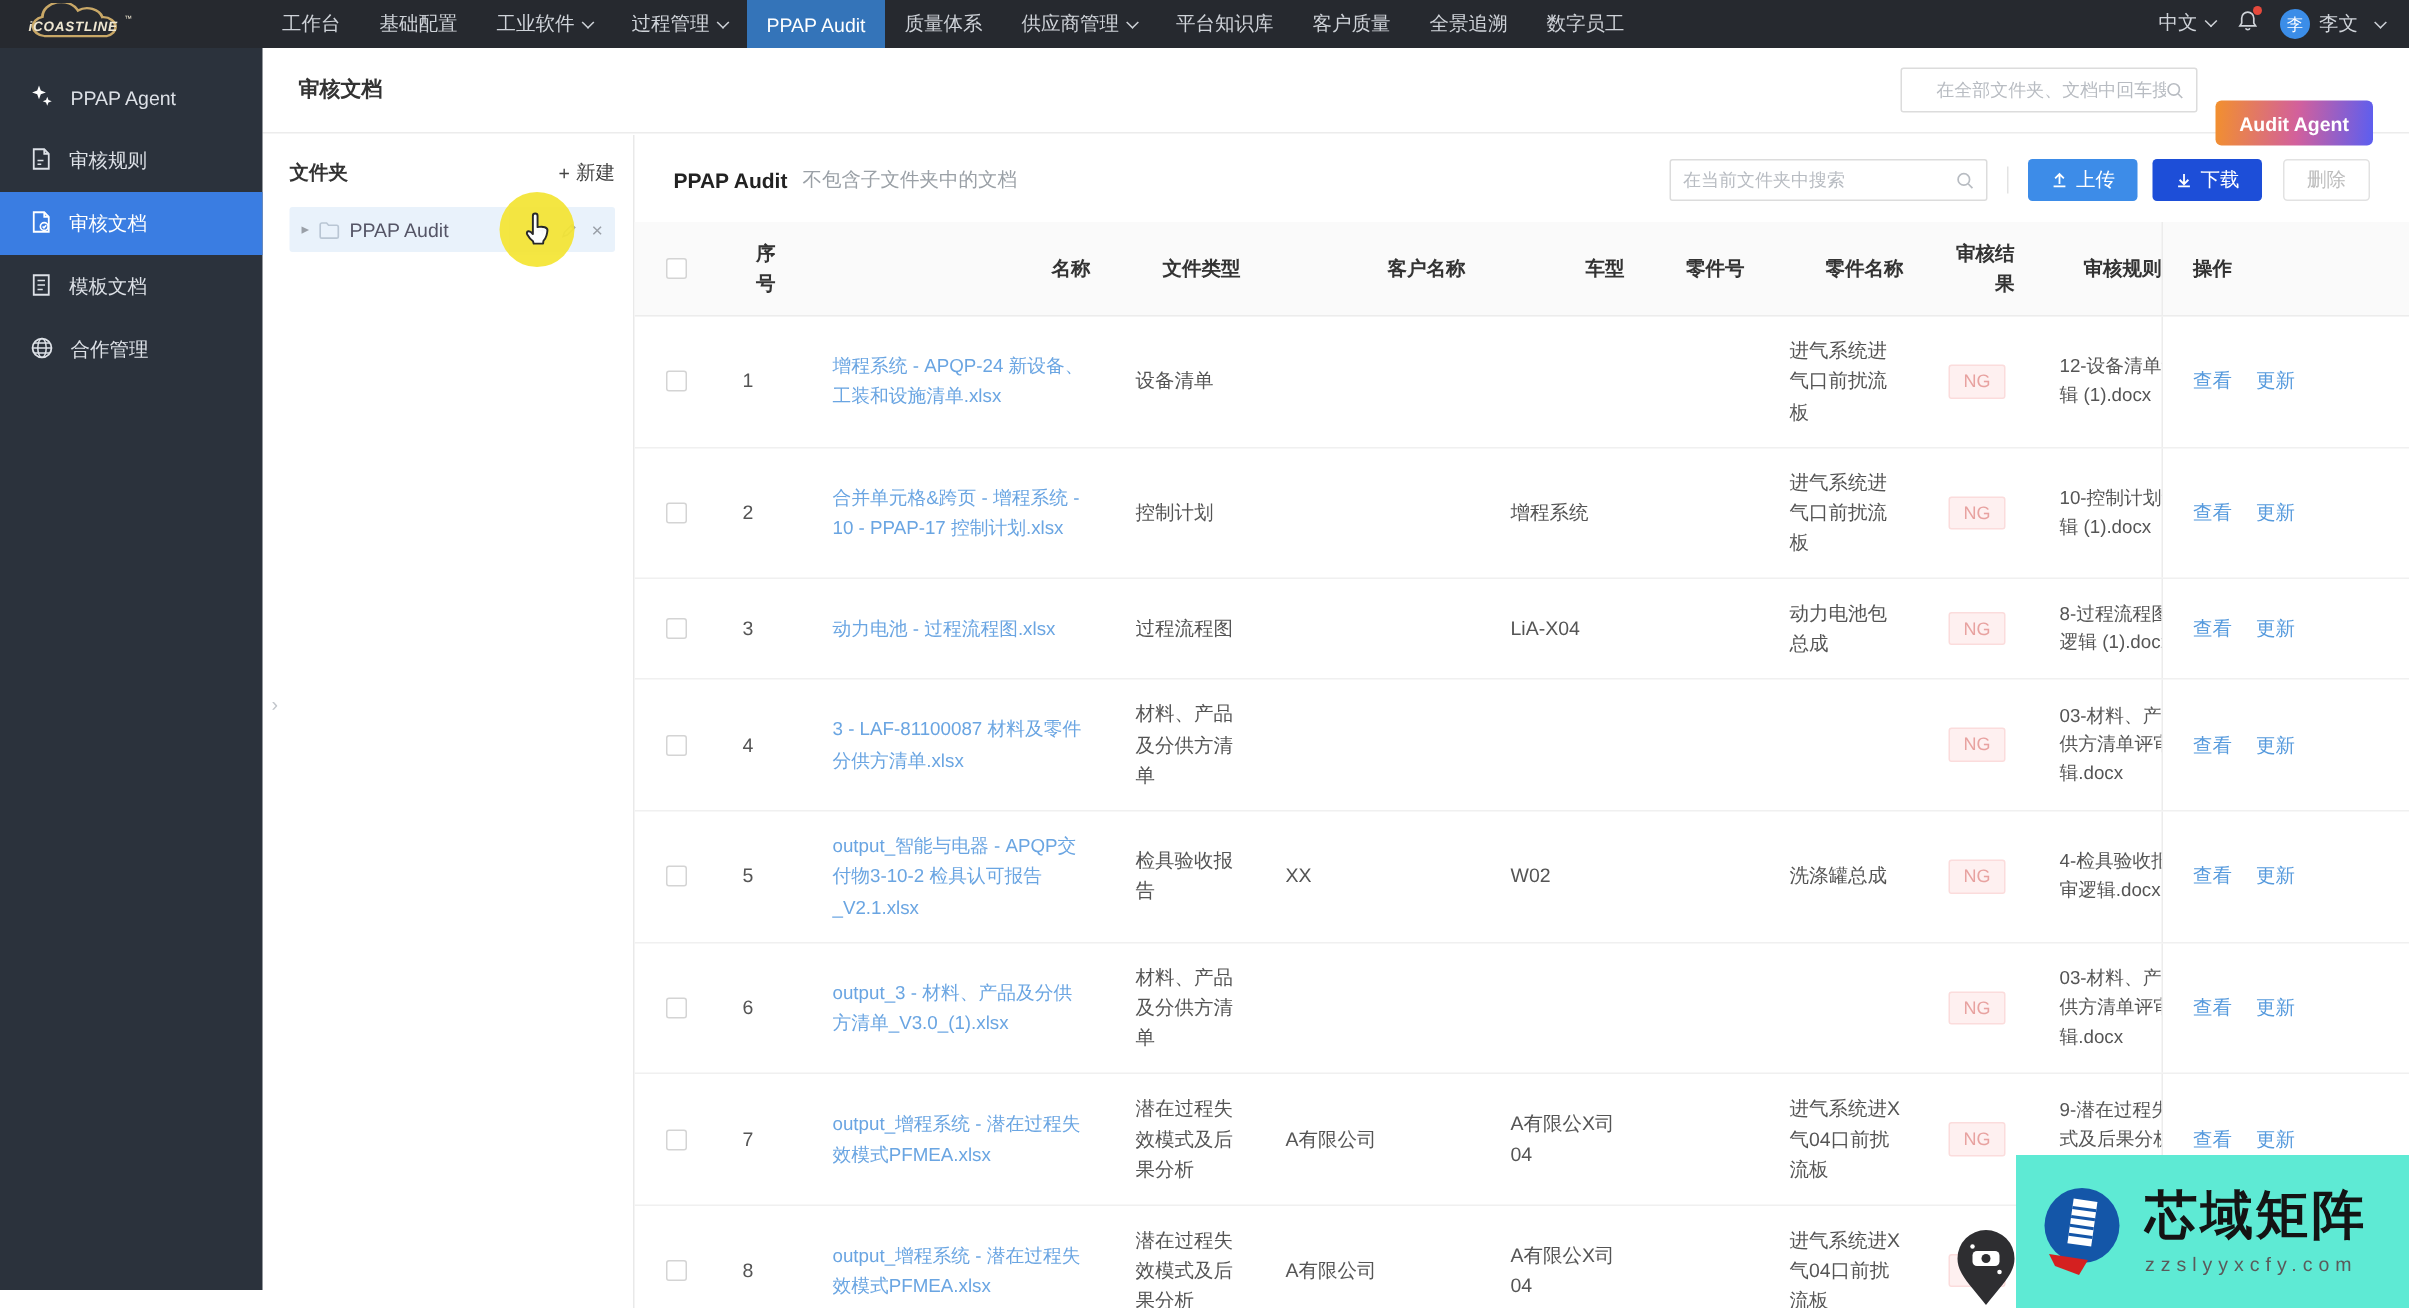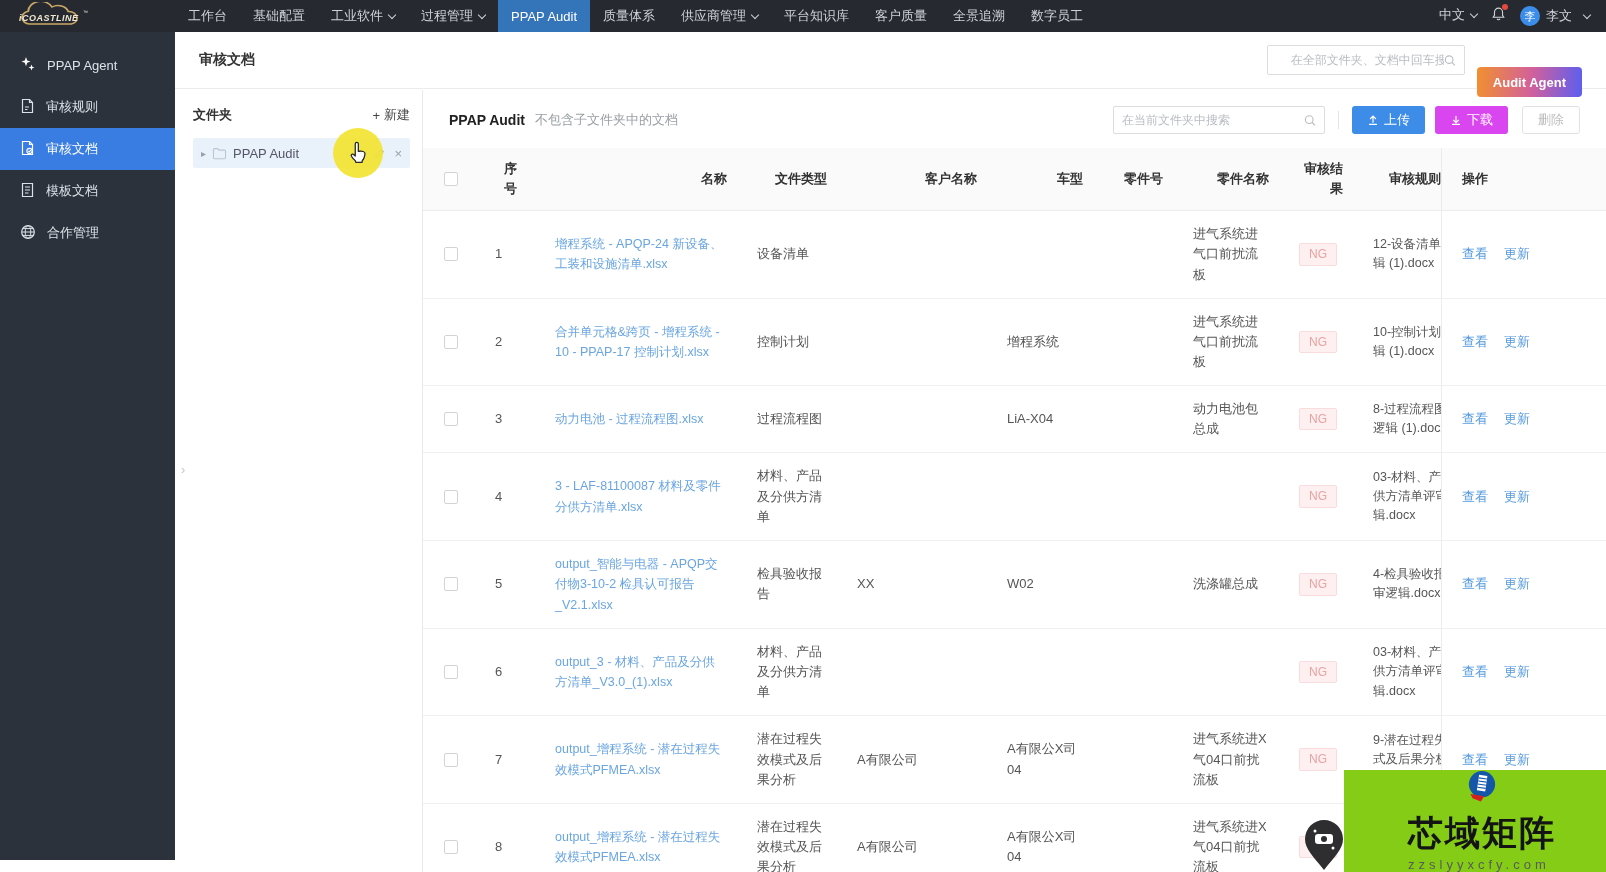--- a/index.html
+++ b/index.html
@@ -69,21 +69,21 @@
   .table-panel { flex:1; position:relative; padding-top:16px; overflow:hidden; }
   .tp-head { display:flex; align-items:center; padding:0 26px 14px 26px; }
   .tp-title { font-size:14px; font-weight:bold; color:#222; }
   .tp-sub { font-size:13px; color:#9aa0a6; margin-left:10px; }
   .tp-right { margin-left:auto; display:flex; align-items:center; }
   .cs { width:212px; height:28px; }
   .vdivider { width:1px; height:18px; background:#e3e3e3; margin:0 13px; }
   .btn { height:28px; border-radius:3px; font-size:13px; cursor:pointer; border:none;
          display:inline-flex; align-items:center; gap:5px; padding:0 15px; }
   .btn-upload { background:#3d8ce8; color:#fff; }
-  .btn-download { background:#d946ef; color:#fff; margin-left:10px; }
+  .btn-download { background:#1d4ed8; color:#fff; margin-left:10px; }
   .btn-delete { background:#fff; border:1px solid #e2e2e2; color:#bdbdbd; margin-left:14px; }
 
   
   .table { font-size:13px; color:#555; }
   .trow { display:grid; grid-template-columns:56px 52px 210px 100px 150px 106px 80px 106px 74px 84px 1fr;
           border-bottom:1px solid #f0f0f0; align-items:center; }
   .thead { background:#fafafa; color:#333; font-weight:bold; border-bottom:1px solid #ececec;text-align:right; }
   .thead .cell { padding-top:11px; padding-bottom:11px; }
   .cell { padding:13px 14px 13px 16px; line-height:1.55; }
   .c1 { display:flex; justify-content:center; padding-left:0; padding-right:0; }
@@ -93,22 +93,22 @@
   .c11 { border-left:1px solid #ececec; align-self:stretch; display:flex; align-items:center; gap:16px;
          padding-left:20px; }
   .thead .c11 { font-weight:bold; }
   .cb { width:14px; height:14px; border:1px solid #d4d4d4; border-radius:2px; background:#fff; display:inline-block; cursor:pointer; }
   .doclink { color:#6aa5e2; text-decoration:none; cursor:pointer; font-size:12.5px; }
   .badge { display:inline-block; padding:3px 9px; background:#fef0f0; border:1px solid #fbdcdc;
            color:#e8a2a0; border-radius:2px; font-size:12px; line-height:1.2; }
   .act { color:#569add; text-decoration:none; cursor:pointer; white-space:nowrap; }
 
   
-  .watermark { position:absolute; right:0; bottom:0; width:262px; height:102px; background:#84cc16; z-index:50;
-               display:flex; align-items:center; gap:12px; padding-left:14px;flex-direction:column; }
+  .watermark { position:absolute; right:0; bottom:0; width:262px; height:102px; background:#5eead4; z-index:50;
+               display:flex; align-items:center; gap:12px; padding-left:14px; }
   .wm-text { display:flex; flex-direction:column; }
   .wm-title { font-size:35px; font-weight:bold; color:#141414; letter-spacing:2px;
               font-family:"Liberation Serif","DejaVu Serif",serif; line-height:1.1; }
   .wm-url { font-size:13px; color:#5a5a5a; letter-spacing:4px; margin-top:4px; }
   .pin { position:absolute; left:1302px; top:818px; z-index:49; }
 </style>
 </head>
 <body>
 
 <div class="app">

